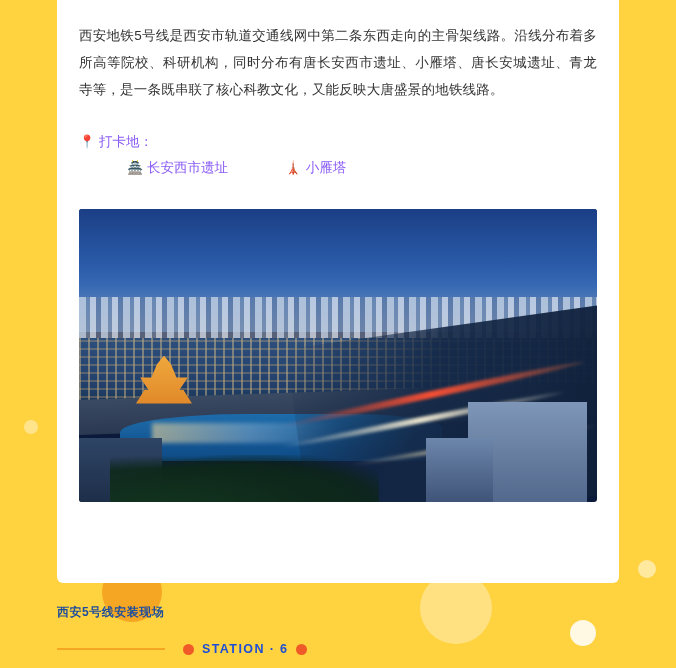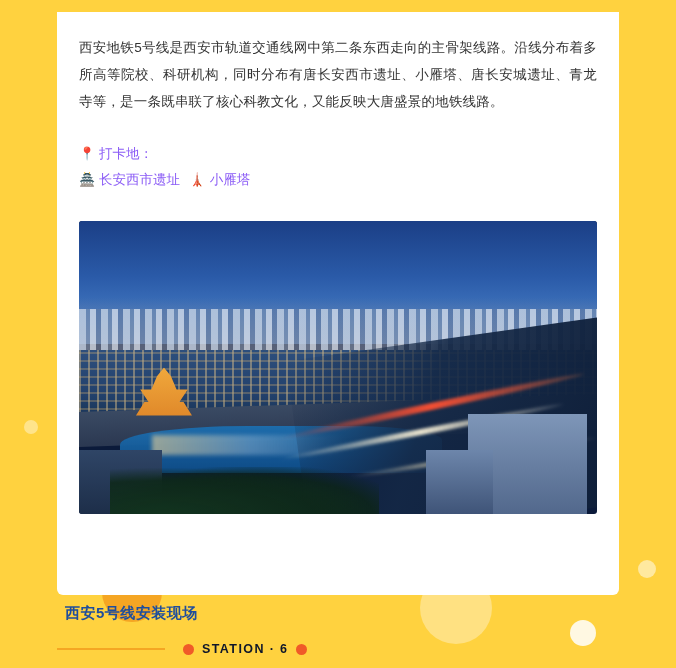--- a/index.html
+++ b/index.html
@@ -31,21 +31,21 @@
     position: absolute;
     border-radius: 50%;
     background: #F5A623;
   }
   .orange-dot.o1 { width: 60px; height: 60px; left: 102px; top: 562px; }
 
   
   .card {
     position: absolute;
     left: 57px;
-    top: 12px;
+    top: 0;
     width: 562px;
     background: #FFFFFF;
     border-bottom-left-radius: 6px;
     border-bottom-right-radius: 6px;
     height: 583px;
     box-sizing: border-box;
     padding: 0 22px;
   }
 
   .paragraph {
@@ -67,20 +67,21 @@
   .spots .row {
     display: block;
     white-space: nowrap;
   }
   .spots .emoji {
     font-family: "DejaVu Sans", sans-serif;
     font-size: 13px;
   }
   .spots .item {
     margin-right: 6px;
+    margin-left: 48px;
   }
 
   .photo {
     margin-top: 28px;
     width: 518px;
     height: 293px;
     border-radius: 3px;
     overflow: hidden;
     position: relative;
     background: #0b1a3a;
@@ -183,23 +184,23 @@
   }
   .trees {
     position: absolute; left: 6%; bottom: 0; width: 52%; height: 16%;
     background: radial-gradient(ellipse at 20% 100%, #12331f 0%, rgba(14,40,26,0.9) 50%, rgba(10,28,20,0) 70%),
                 radial-gradient(ellipse at 55% 100%, #10301d 0%, rgba(12,36,24,0.85) 55%, rgba(10,28,20,0) 75%);
   }
 
   
   .footer-title {
     position: absolute;
-    left: 65px;
+    left: 57px;
     top: 604px;
-    font-size: 15px;
+    font-size: 12px;
     font-weight: bold;
     color: #1F4E9C;
     letter-spacing: 0.5px;
     text-align: right;
   }
 
   .footer-bar {
     position: absolute;
     left: 57px;
     top: 639px;
@@ -217,21 +218,21 @@
   .footer-dot {
     width: 11px;
     height: 11px;
     border-radius: 50%;
     background: #F05A28;
     margin: 0 8px;
   }
   .footer-station {
     font-size: 12.5px;
     font-weight: bold;
-    color: #0f172a;
+    color: #1d4ed8;
     letter-spacing: 1.4px;
     white-space: nowrap;
   }
 </style>
 </head>
 <body>
 
 <div class="bg-circle c1"></div>
 <div class="bg-circle c2"></div>
 <div class="bg-circle c3"></div>

